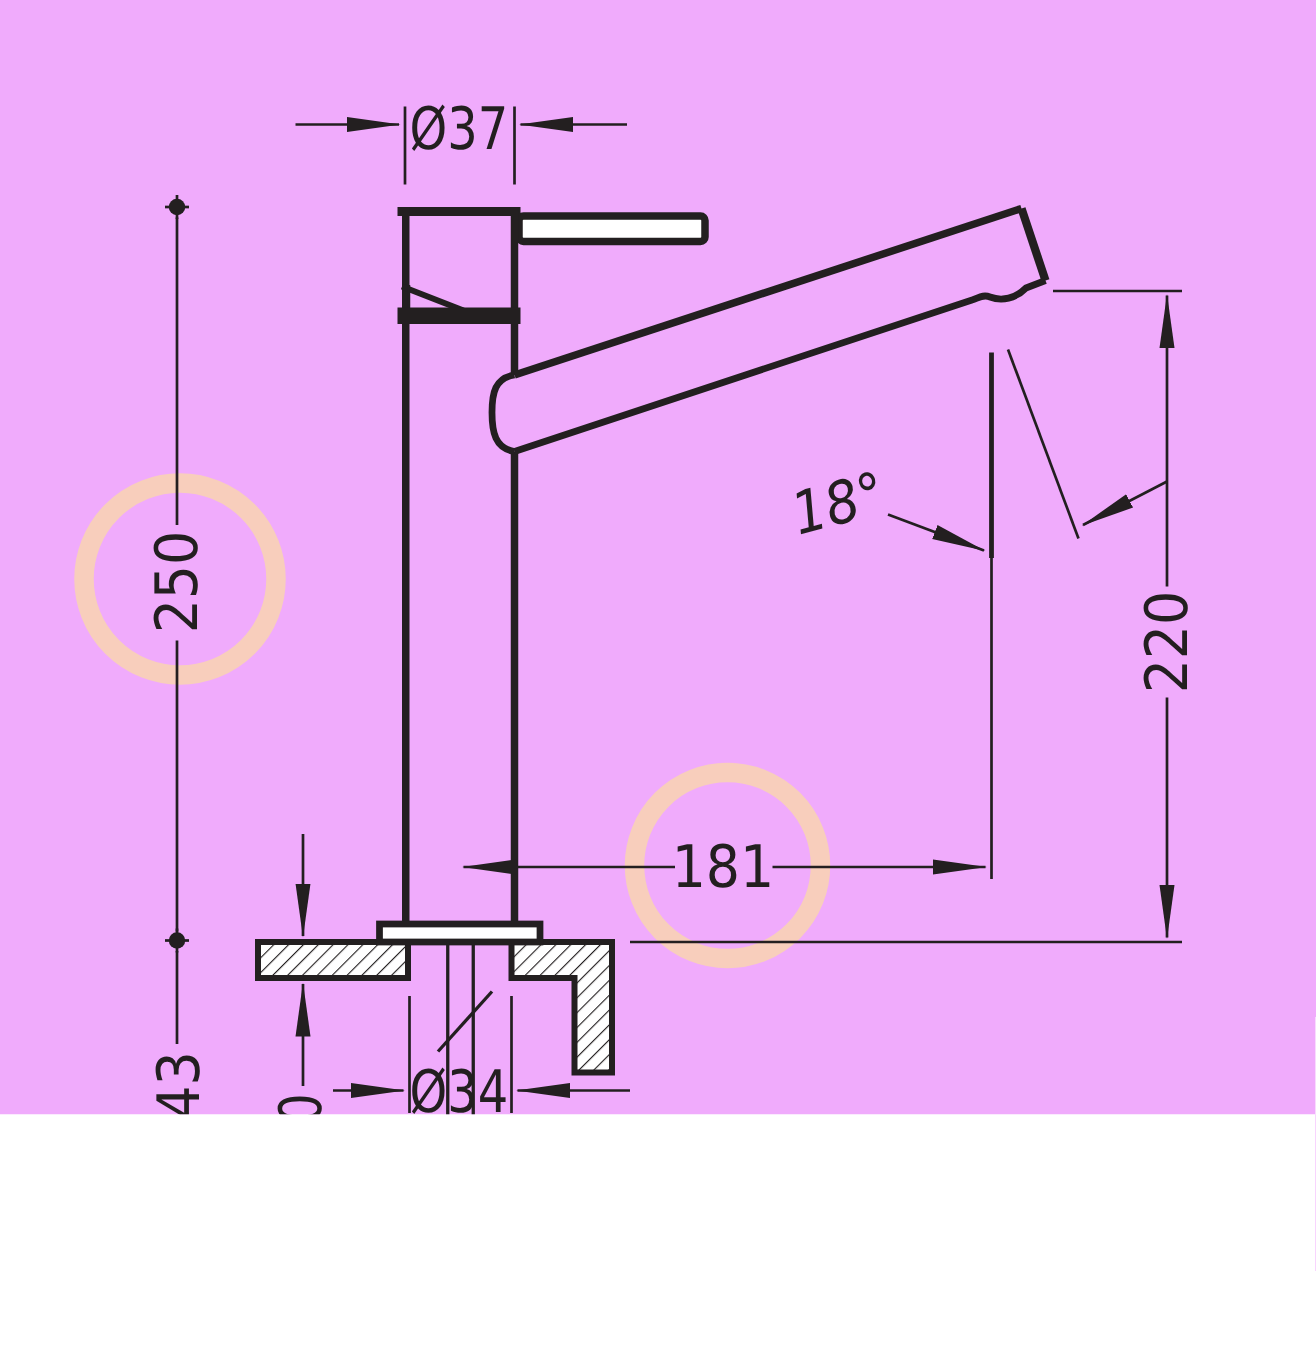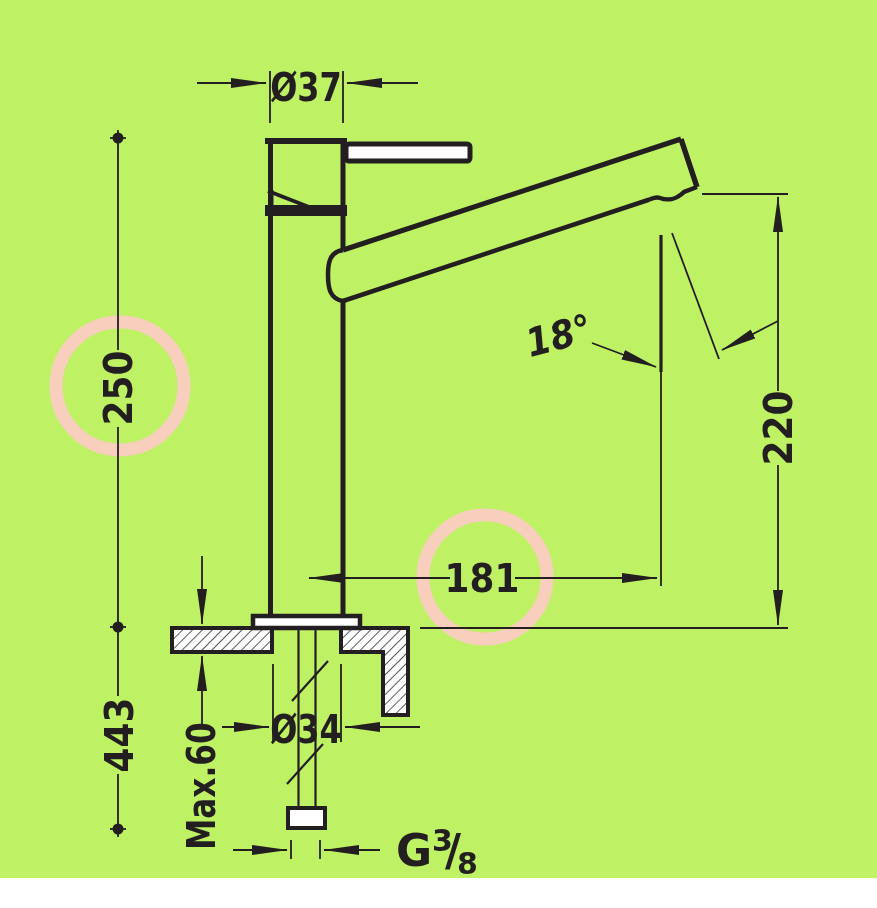--- a/index.html
+++ b/index.html
@@ -1,16 +1,16 @@
 <!DOCTYPE html>
 <html><head>
 <meta charset="utf-8">
 <style>
   html,body{margin:0;padding:0;background:#ffffff;}
-  .stage{position:relative;width:877px;height:878px;background:#bef264;overflow:hidden;font-weight:bold;}
+  .stage{position:relative;width:877px;height:743px;background:#f0abfc;overflow:hidden;}
   svg{display:block;}
   text{
     font-family:"DejaVu Sans","Liberation Sans",sans-serif;
     font-size:39px;
     fill:#231f20;
     text-anchor:middle;
     dominant-baseline:central;
   }
   .gtext{text-anchor:start;dominant-baseline:alphabetic;}
   .italic{font-style:italic;}

